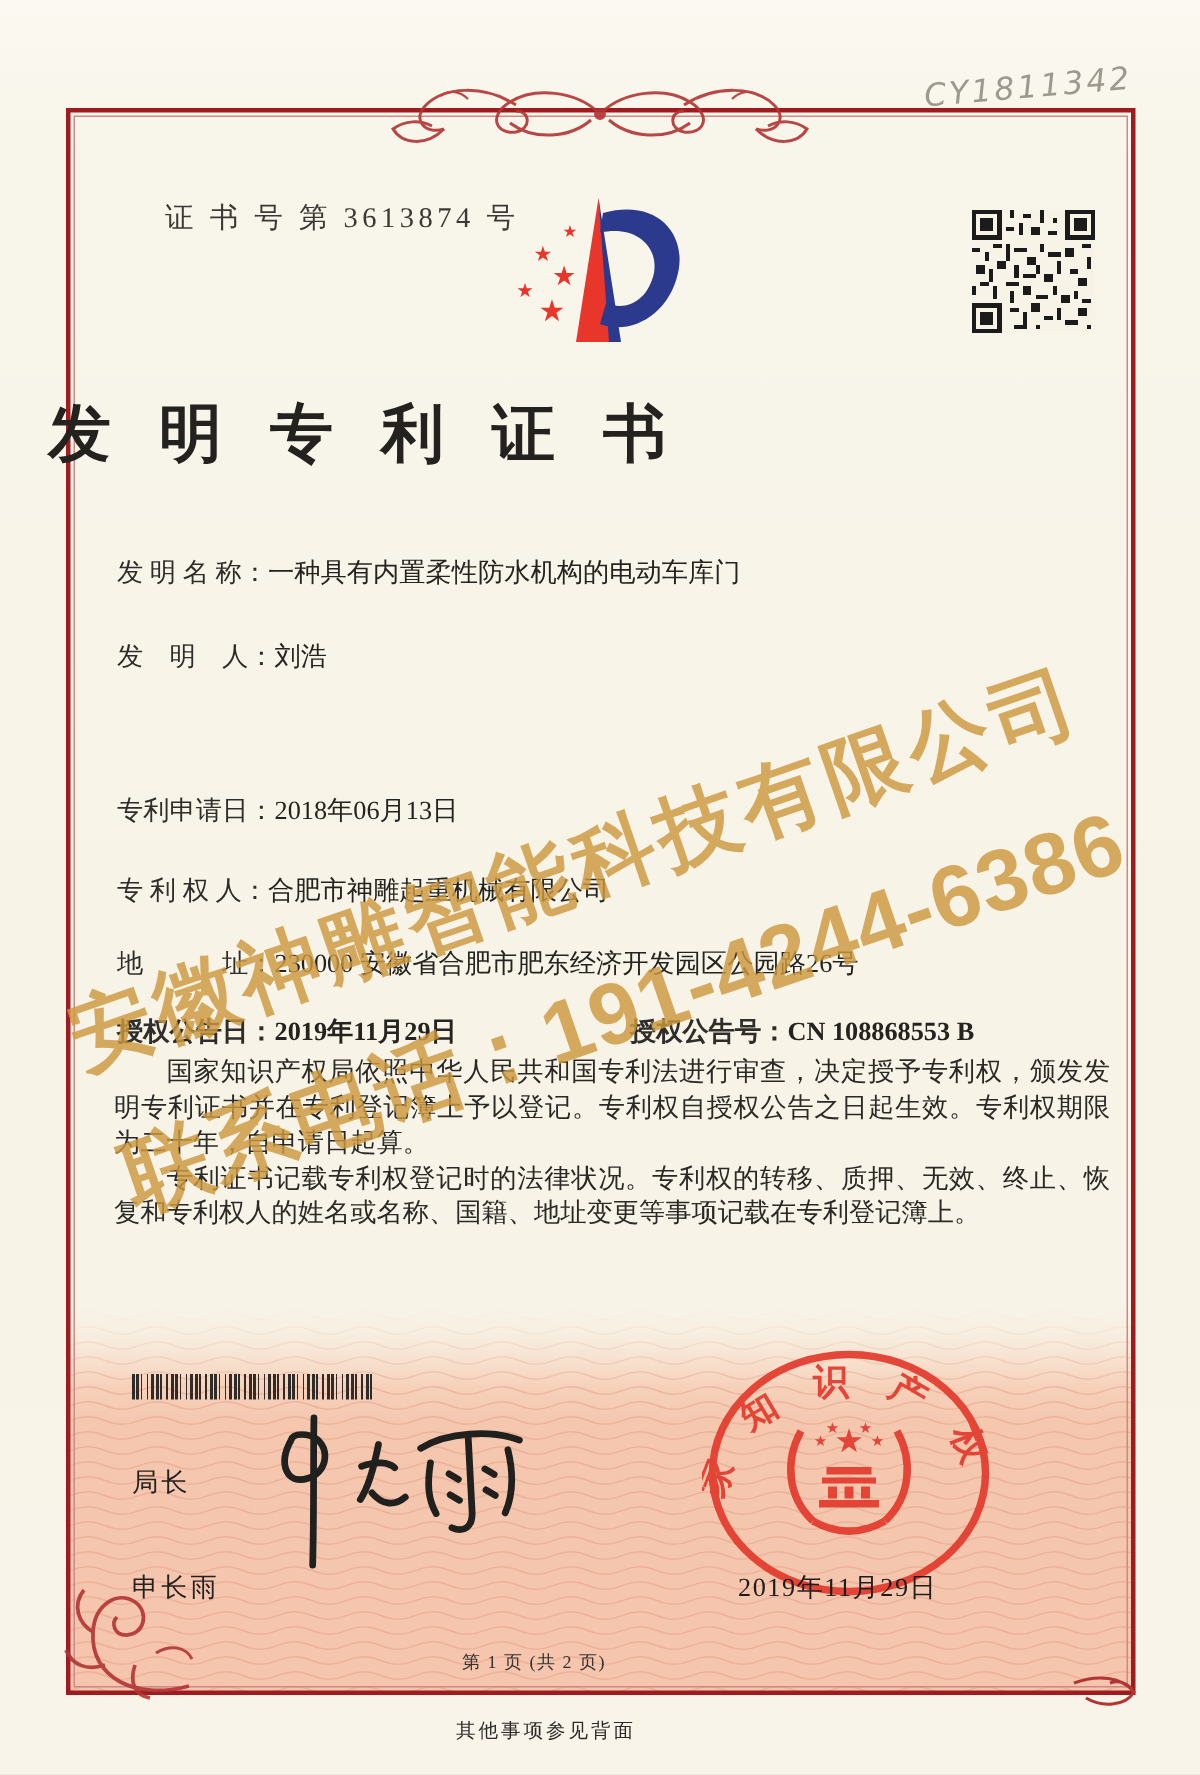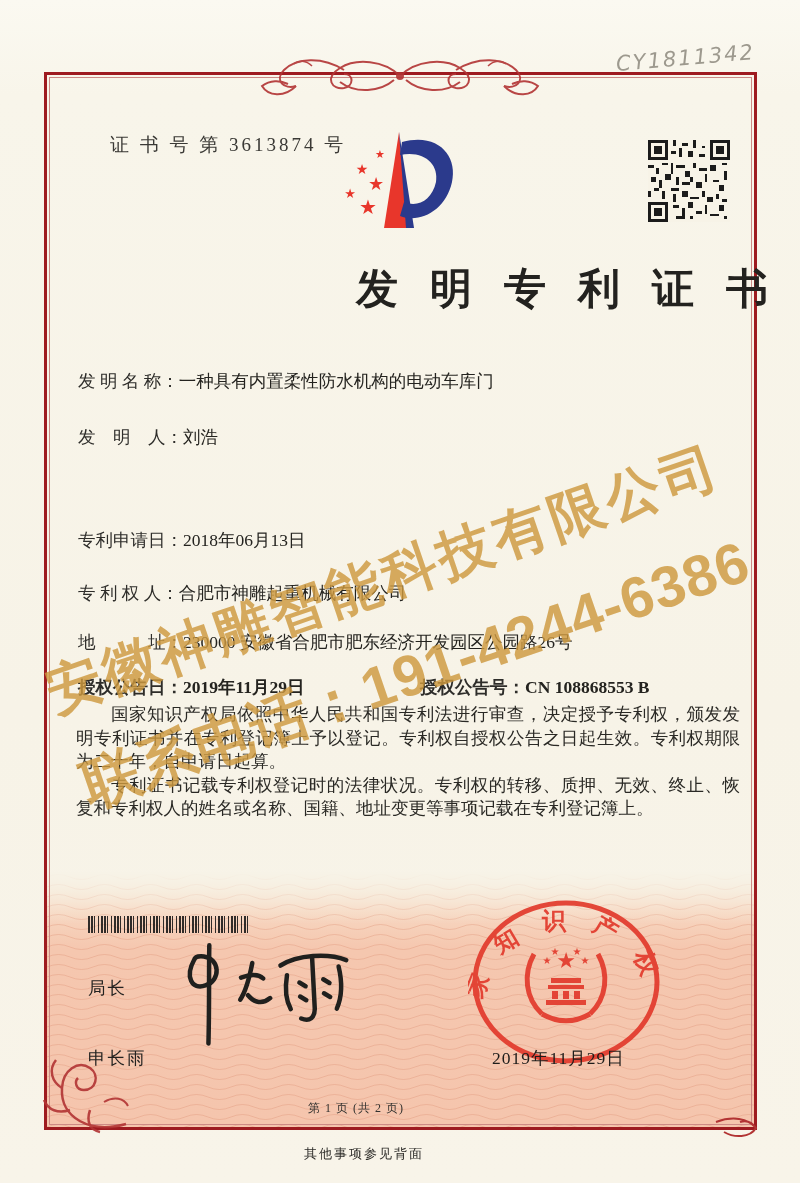--- a/index.html
+++ b/index.html
@@ -9,21 +9,21 @@
   .abs{position:absolute;}
   
   .frame{left:44px;top:72px;width:713px;height:1058px;border:3px solid #9e1b20;box-sizing:border-box;}
   .frame-inner{position:absolute;left:2px;top:2px;right:2px;bottom:2px;border:1px solid #cc8a85;}
   
   .band{left:47px;top:872px;width:707px;height:256px;
         background:linear-gradient(180deg,#f7eedd 0%,#f7d8c2 14%,#f5c7af 30%,#f5c5ad 100%);}
   .band-fade{position:absolute;left:0;top:0;width:100%;height:52px;
         background:linear-gradient(180deg,#f7f3e7 0%,rgba(247,243,231,0) 100%);}
   .cert-number{left:74px;top:132px;font-size:19px;letter-spacing:3px;color:#3a3935;margin-left:36px;}
-  .title{left:0;top:261px;width:100%;text-align:right;font-size:42px;font-weight:bold;
+  .title{left:0;top:261px;width:100%;text-align:left;font-size:42px;font-weight:bold;
          letter-spacing:32px;text-indent:32px;color:#23221f;}
   .handnote{left:616px;top:46px;font-size:21px;color:#8d897e;font-style:italic;
             font-family:"DejaVu Sans",sans-serif;transform:rotate(-5deg);letter-spacing:2px;opacity:.85;}
   .row{left:78px;width:660px;font-size:17.5px;line-height:22px;white-space:nowrap;}
   .row .lab{color:#2e2d2a;}
   .row .val{color:#24231f;}
   .grant-no{position:absolute;left:342px;top:0;white-space:nowrap;}
   .paras{left:76px;top:703px;width:664px;font-size:17.5px;line-height:23.6px;color:#2a2925;text-align:justify;}
   .paras p{margin:0;text-indent:2em;}
   .barcode{left:88px;top:916px;width:160px;height:17px;opacity:.88;

